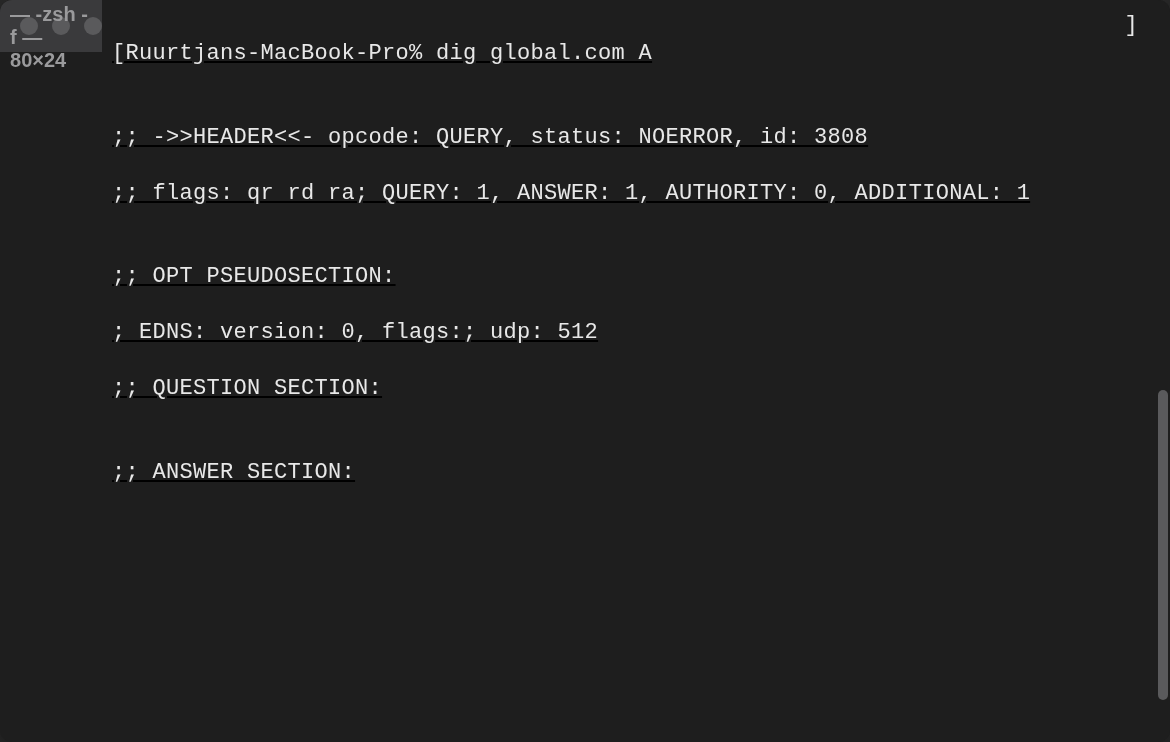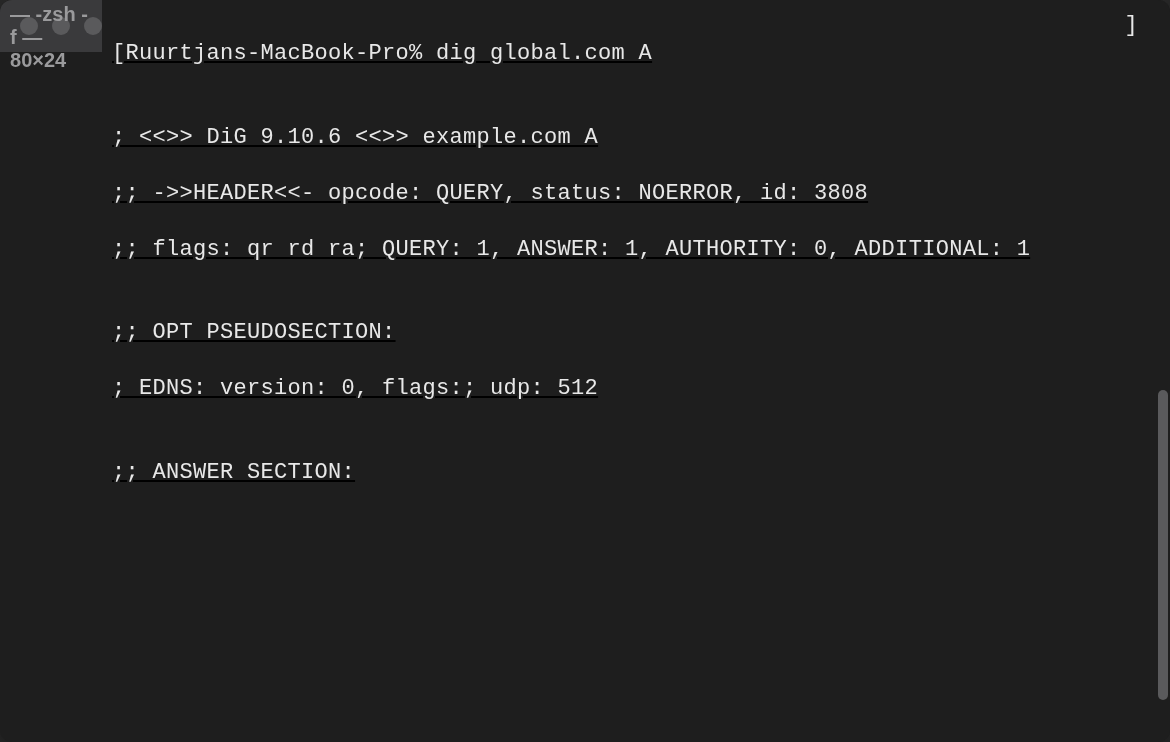--- a/index.html
+++ b/index.html
@@ -98,26 +98,26 @@
     <div class="traffic-lights">
       <div class="traffic-light"></div>
       <div class="traffic-light"></div>
       <div class="traffic-light"></div>
     </div>
     <div class="window-title">Terminal — -zsh -f — 80×24</div>
   </div>
   <div class="terminal-body">
 <span class="terminal-line">[Ruurtjans-MacBook-Pro% dig global.com A</span>
 <span class="terminal-line"></span>
-<span class="terminal-line">; &lt;&lt;&gt;&gt; DiG 9.10.6 &lt;&lt;&gt;&gt; example.com A</span>
 <span class="terminal-line">;; -&gt;&gt;HEADER&lt;&lt;- opcode: QUERY, status: NOERROR, id: 3808</span>
 <span class="terminal-line">;; flags: qr rd ra; QUERY: 1, ANSWER: 1, AUTHORITY: 0, ADDITIONAL: 1</span>
 <span class="terminal-line"></span>
 <span class="terminal-line">;; OPT PSEUDOSECTION:</span>
 <span class="terminal-line">; EDNS: version: 0, flags:; udp: 512</span>
+<span class="terminal-line">;; QUESTION SECTION:</span>
 <span class="terminal-line"></span>
 <span class="terminal-line">;; ANSWER SECTION:</span>
 
 <span class="terminal-line"></span>
 
 
 
 
 <span class="terminal-line"></span>
 

